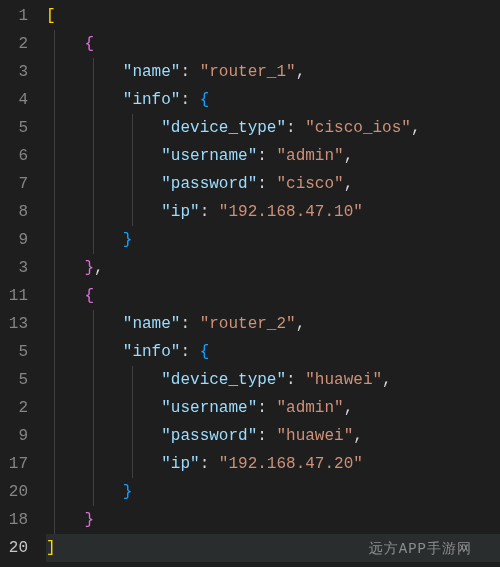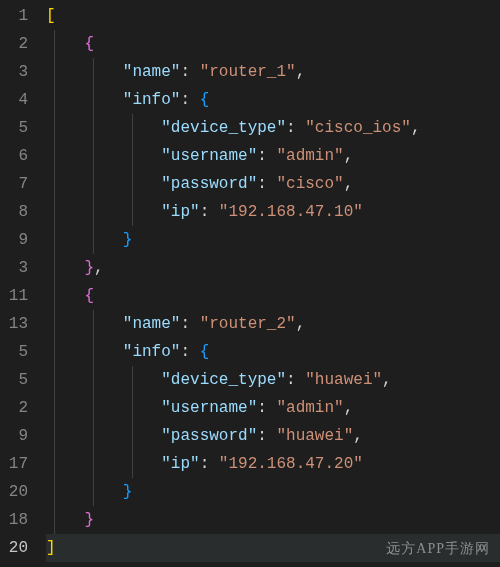--- a/index.html
+++ b/index.html
@@ -56,23 +56,23 @@
     .t-bracket-y { color: #ffd700; }
     .t-bracket-p { color: #da70d6; }
     .t-bracket-b { color: #179fff; }
     .t-key { color: #9cdcfe; }
     .t-string { color: #ce9178; }
     .t-punc { color: #d4d4d4; }
     .t-default { color: #d4d4d4; }
     .watermark {
       position: absolute;
       bottom: 6px;
-      right: 10px;
+      right: 28px;
       color: rgba(220,220,220,0.55);
-      font-family: Liberation Serif, serif;
+      font-family: Liberation Mono, monospace;
       font-size: 14px;
       letter-spacing: 1px;
       pointer-events: none;
     }
   </style>
 </head>
 <body>
 
 <div class="editor">
   <div class="gutter">

